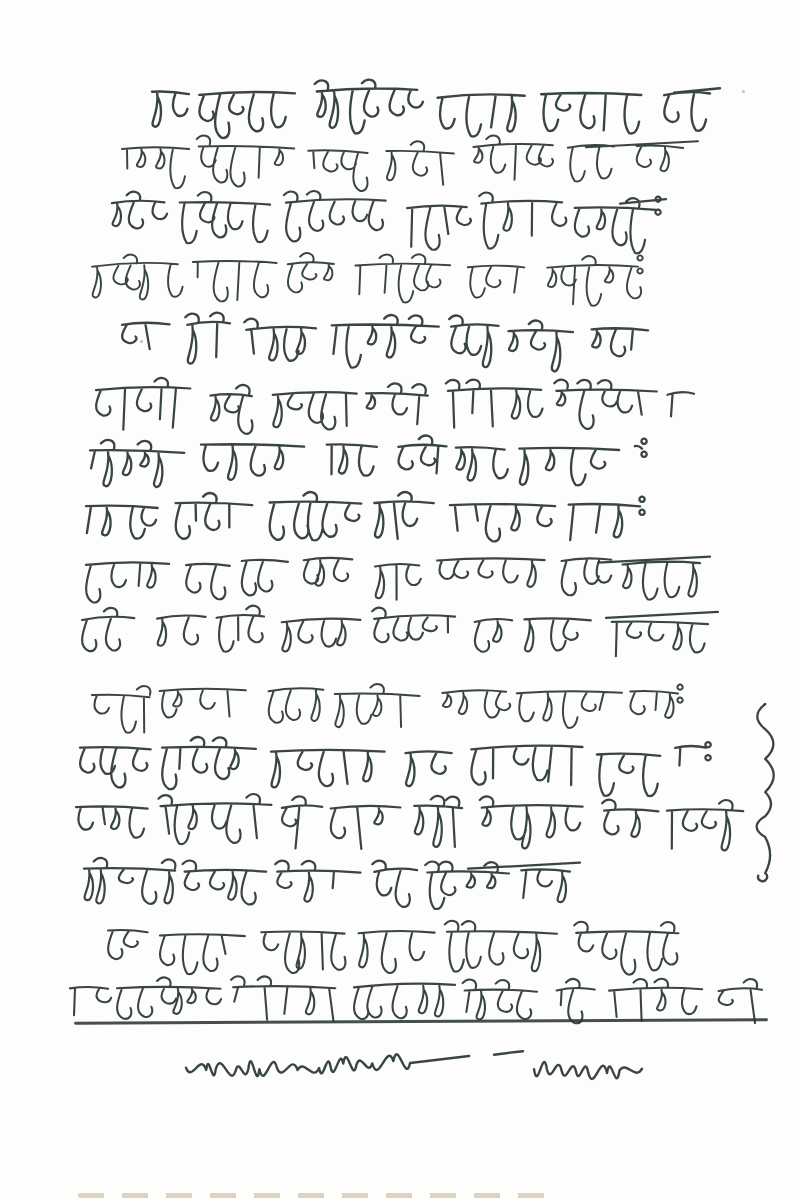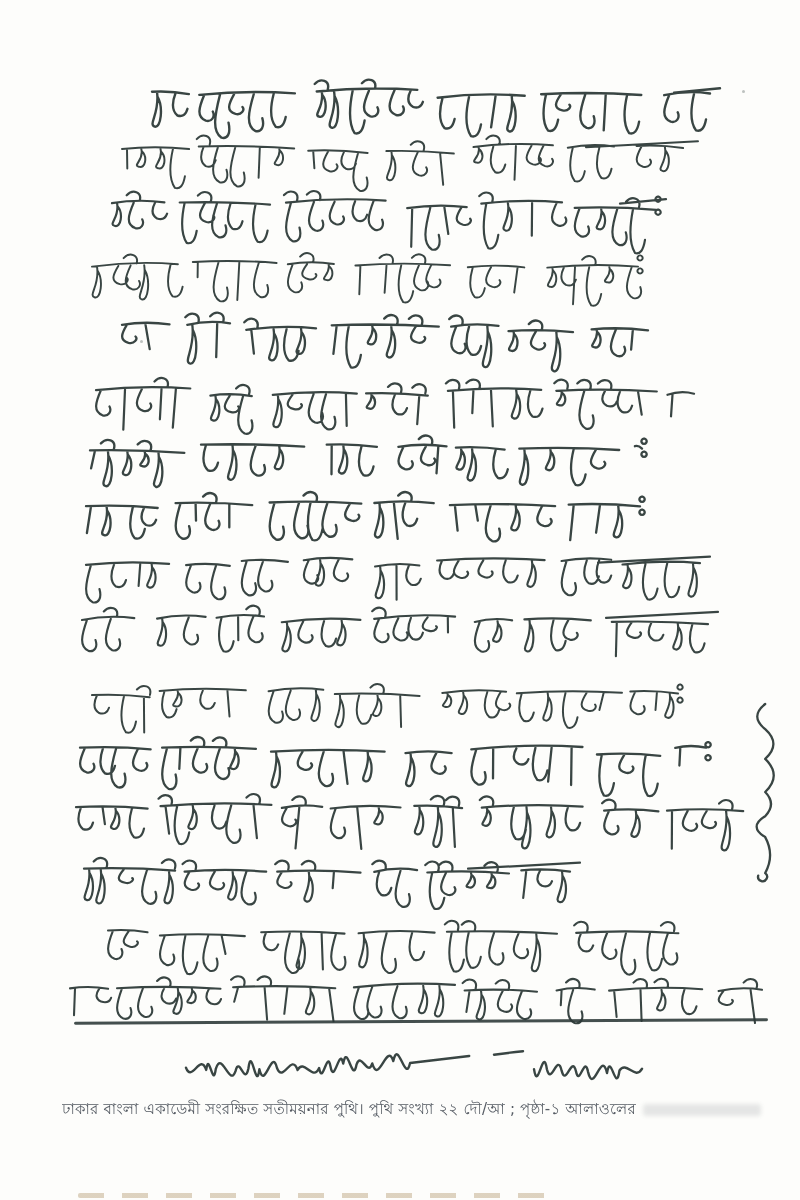--- a/index.html
+++ b/index.html
@@ -146,19 +146,16 @@
     </div>
   <div class="hand" style="left:530px;top:1046px;width:100px;height:42px" title="illegible-small-scrawl">
       <svg viewBox="0 0 100 42" preserveAspectRatio="none">
         <path d="M4,23.1 c3.9,24.7 9.0,-24.7 12.9,0.1 c4.4,17.7 10.4,-17.7 14.8,1.7 c4.3,16.3 10.0,-16.3 14.2,0.1 c3.6,17.5 8.5,-17.5 12.2,1.1 c5.7,23.6 13.2,-23.6 18.9,0.9 c3.8,-22.6 8.8,22.6 12.5,-2.5 c6.8,-10.5 15.8,10.5 22.6,-1.8" stroke-width="2.40"></path>
       </svg>
     </div>
 
   <div class="dot" style="left:140px;top:340px"></div>
   <div class="dot" style="left:742px;top:90px"></div>
 
-  <div class="caption">
-    <span>ঢাকার বাংলা একাডেমী সংরক্ষিত সতীময়নার পুথি। পুথি সংখ্যা ২২ দৌ/আ ; পৃষ্ঠা-১ আলাওলের</span><span class="smudge" title="illegible faded words"></span>
-  </div>
 
   <div class="strip" title="faint tan broken strip along bottom edge"></div>
 
 </div>
 
 </body></html>

